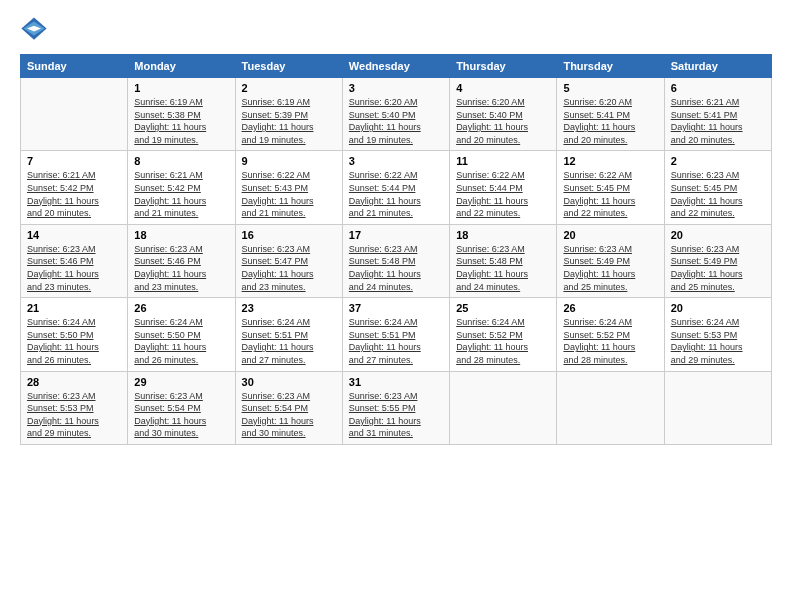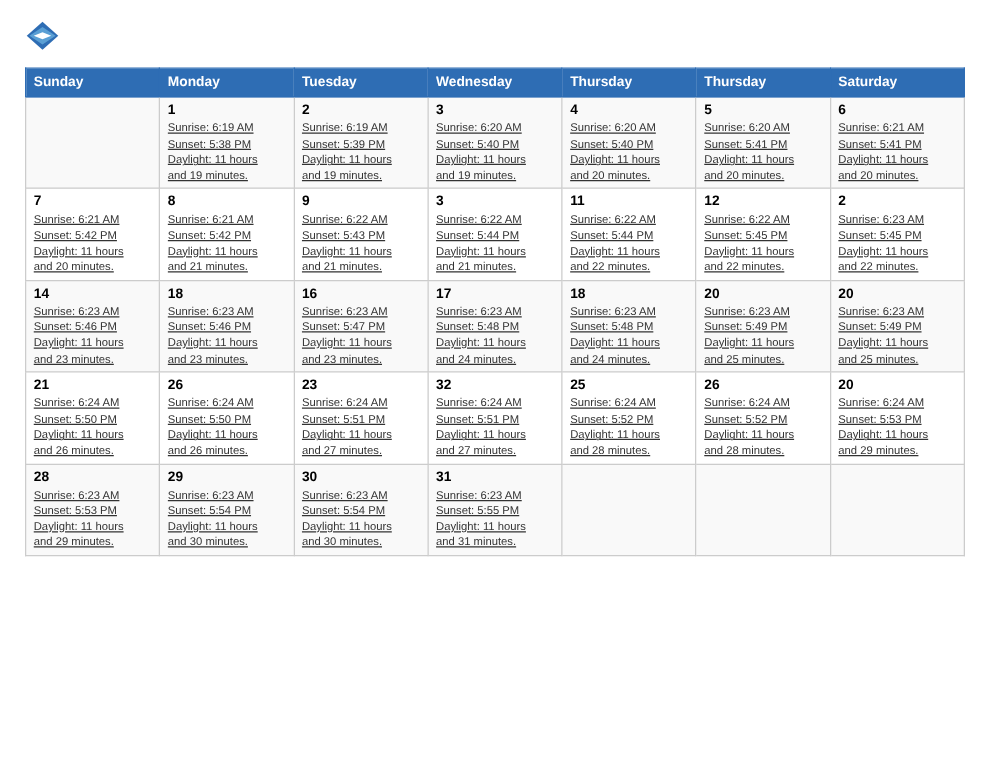--- a/index.html
+++ b/index.html
@@ -223,21 +223,21 @@
           </td>
           <td>
             <span class="day-num">26</span>
             <div class="day-info">Sunrise: 6:24 AM<br>Sunset: 5:50 PM<br>Daylight: 11 hours<br>and 26 minutes.</div>
           </td>
           <td>
             <span class="day-num">23</span>
             <div class="day-info">Sunrise: 6:24 AM<br>Sunset: 5:51 PM<br>Daylight: 11 hours<br>and 27 minutes.</div>
           </td>
           <td>
-            <span class="day-num">32</span>
+            <span class="day-num">37</span>
             <div class="day-info">Sunrise: 6:24 AM<br>Sunset: 5:51 PM<br>Daylight: 11 hours<br>and 27 minutes.</div>
           </td>
           <td>
             <span class="day-num">25</span>
             <div class="day-info">Sunrise: 6:24 AM<br>Sunset: 5:52 PM<br>Daylight: 11 hours<br>and 28 minutes.</div>
           </td>
           <td>
             <span class="day-num">26</span>
             <div class="day-info">Sunrise: 6:24 AM<br>Sunset: 5:52 PM<br>Daylight: 11 hours<br>and 28 minutes.</div>
           </td>

